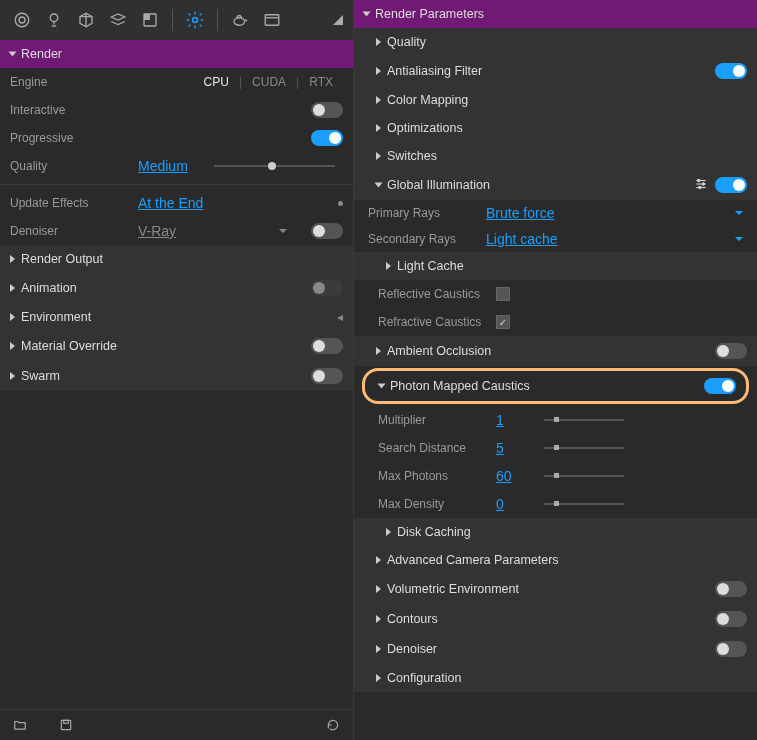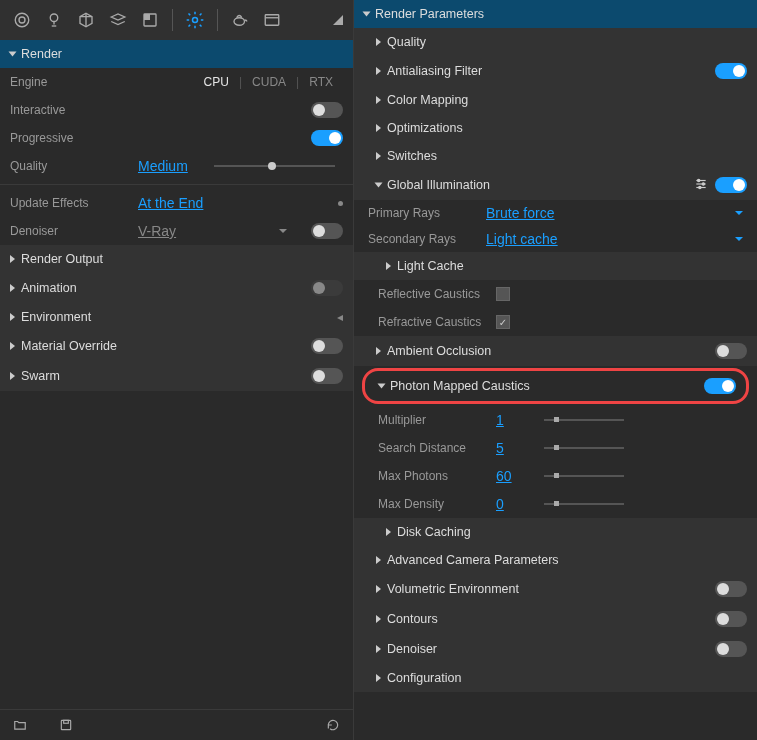--- a/index.html
+++ b/index.html
@@ -48,21 +48,21 @@
   .toolbar-sep {
     width: 1px;
     height: 22px;
     background: #555;
     margin: 0 4px;
   }
   .section-header {
     display: flex;
     align-items: center;
     padding: 7px 10px;
-    background: #0c4a6e;
+    background: #701a75;
     cursor: pointer;
     gap: 6px;
   }
   .section-header.dark { background: #333; }
   .section-header.sub { padding-left: 22px; background: #333; }
   .section-header.sub2 { padding-left: 32px; background: #333; }
   .section-header.expanded .arrow { transform: rotate(90deg); }
   .arrow {
     width: 0; height: 0;
     border-top: 4px solid transparent;
@@ -173,21 +173,21 @@
     margin-left: auto;
   }
   .select-row {
     display: flex;
     align-items: center;
     padding: 5px 14px;
     gap: 8px;
   }
   .select-row .prop-label { width: 110px; }
   .highlight-ring {
-    border: 3px solid #ef4444;
+    border: 3px solid #fdba74;
     border-radius: 16px;
     margin: 2px 8px;
   }
   .highlight-ring .section-header {
     background: transparent;
     border-radius: 12px;
   }
   .footer-bar {
     display: flex;
     align-items: center;

